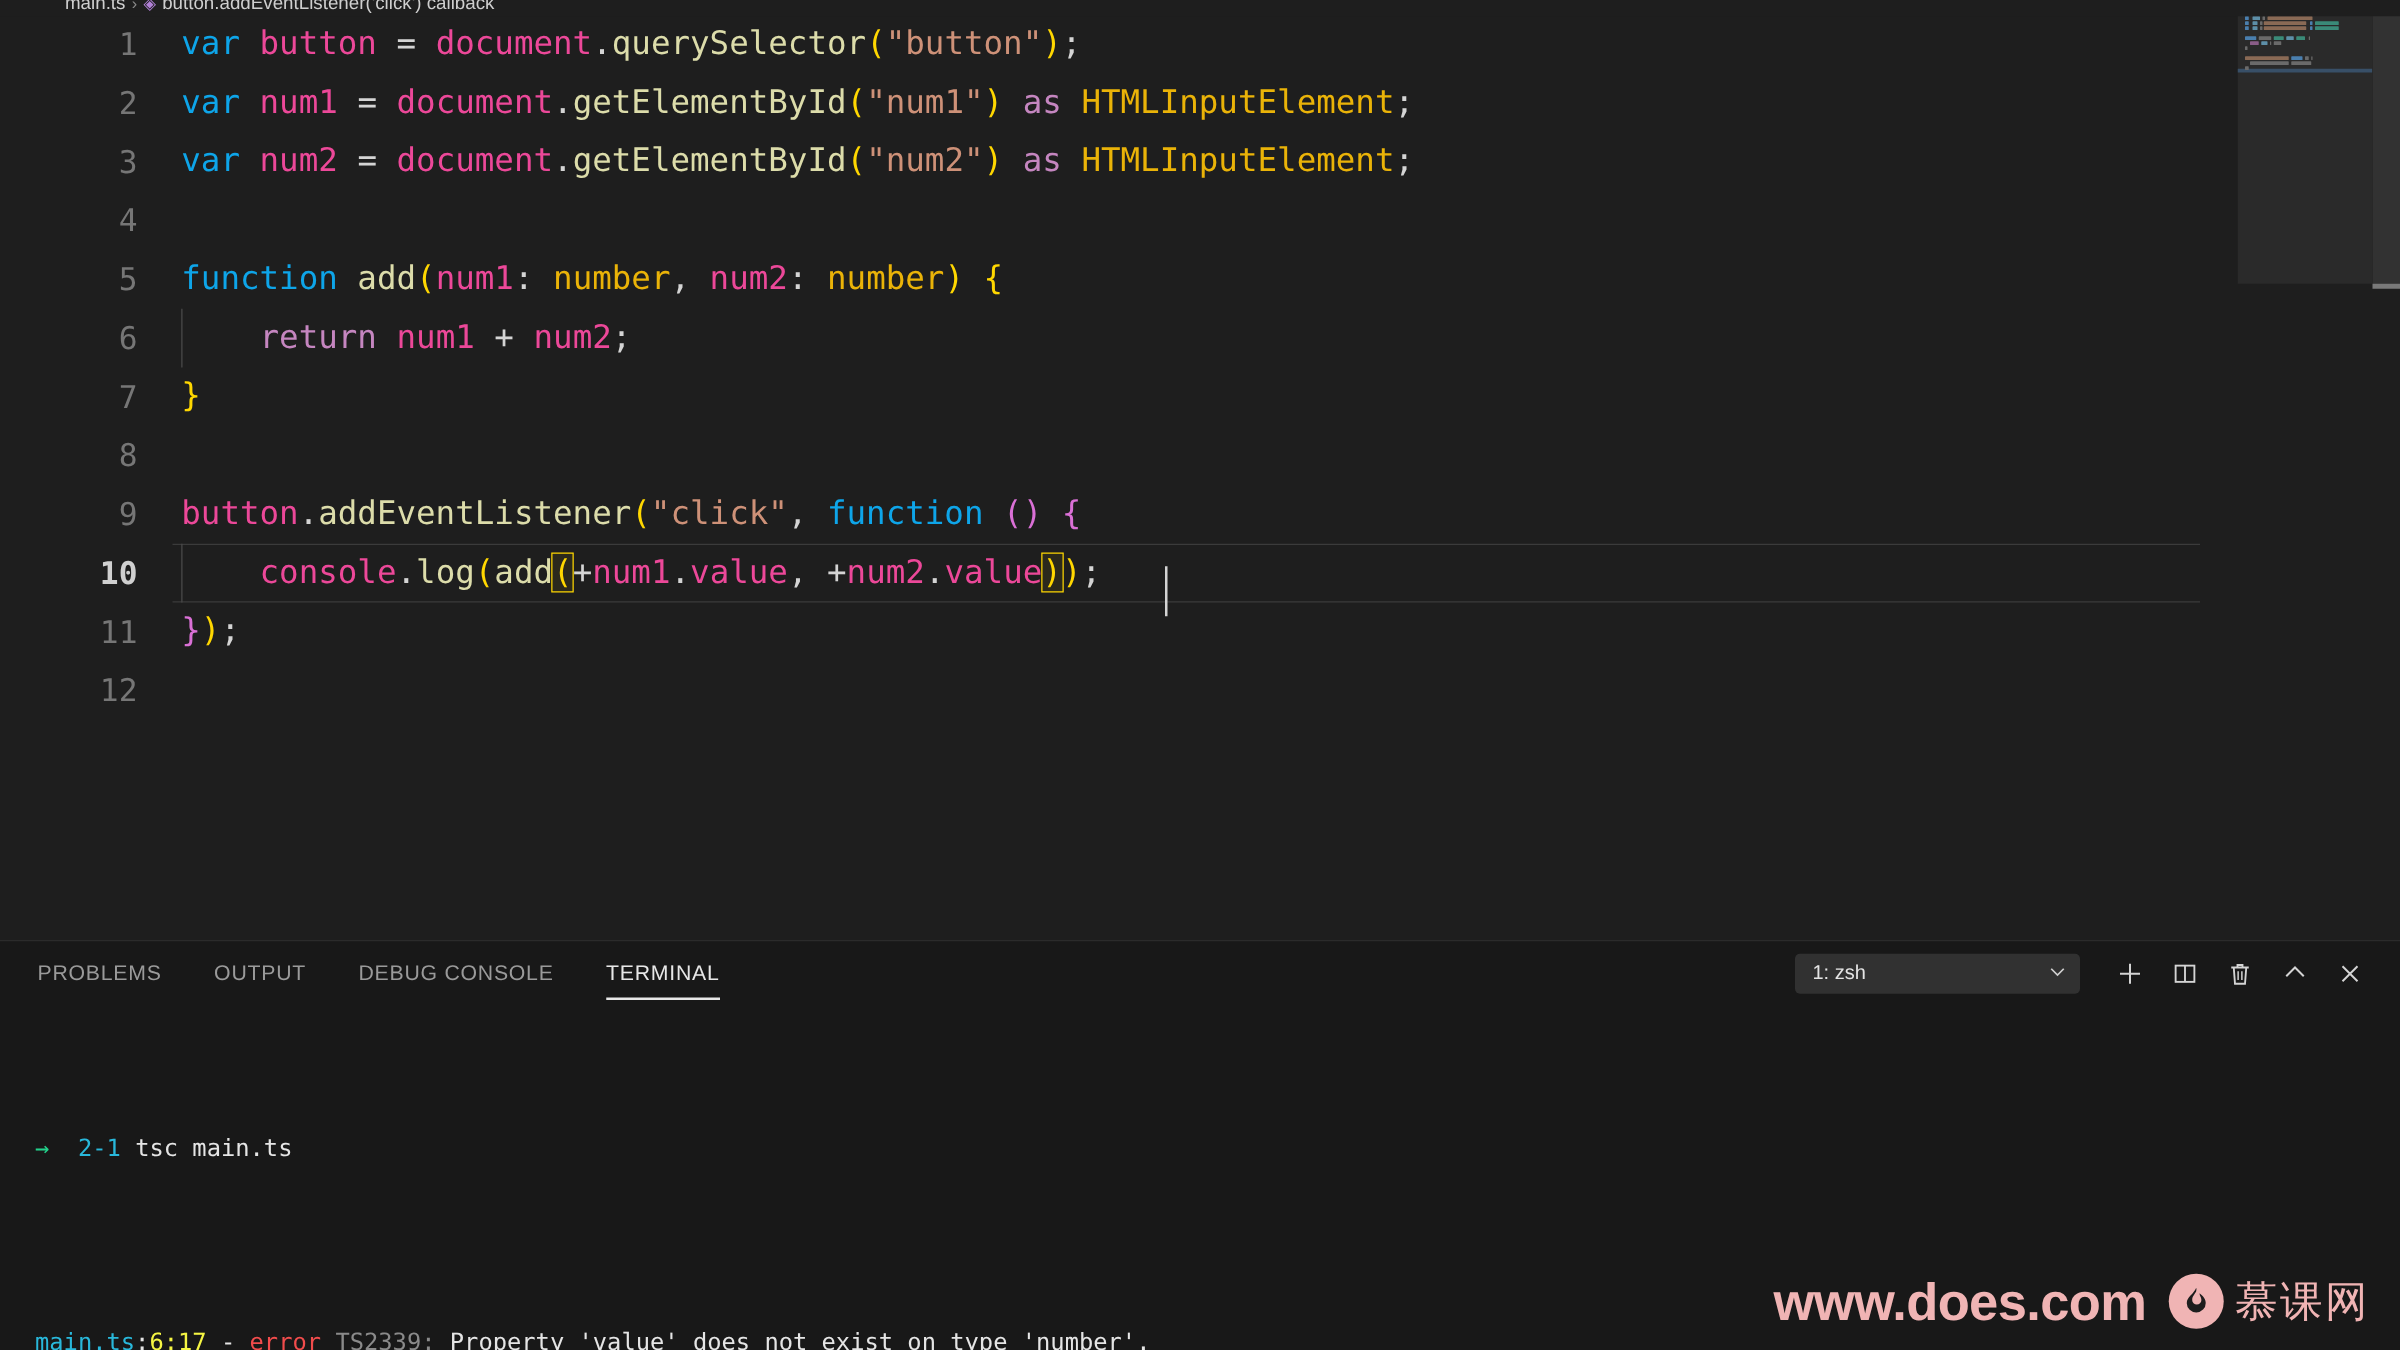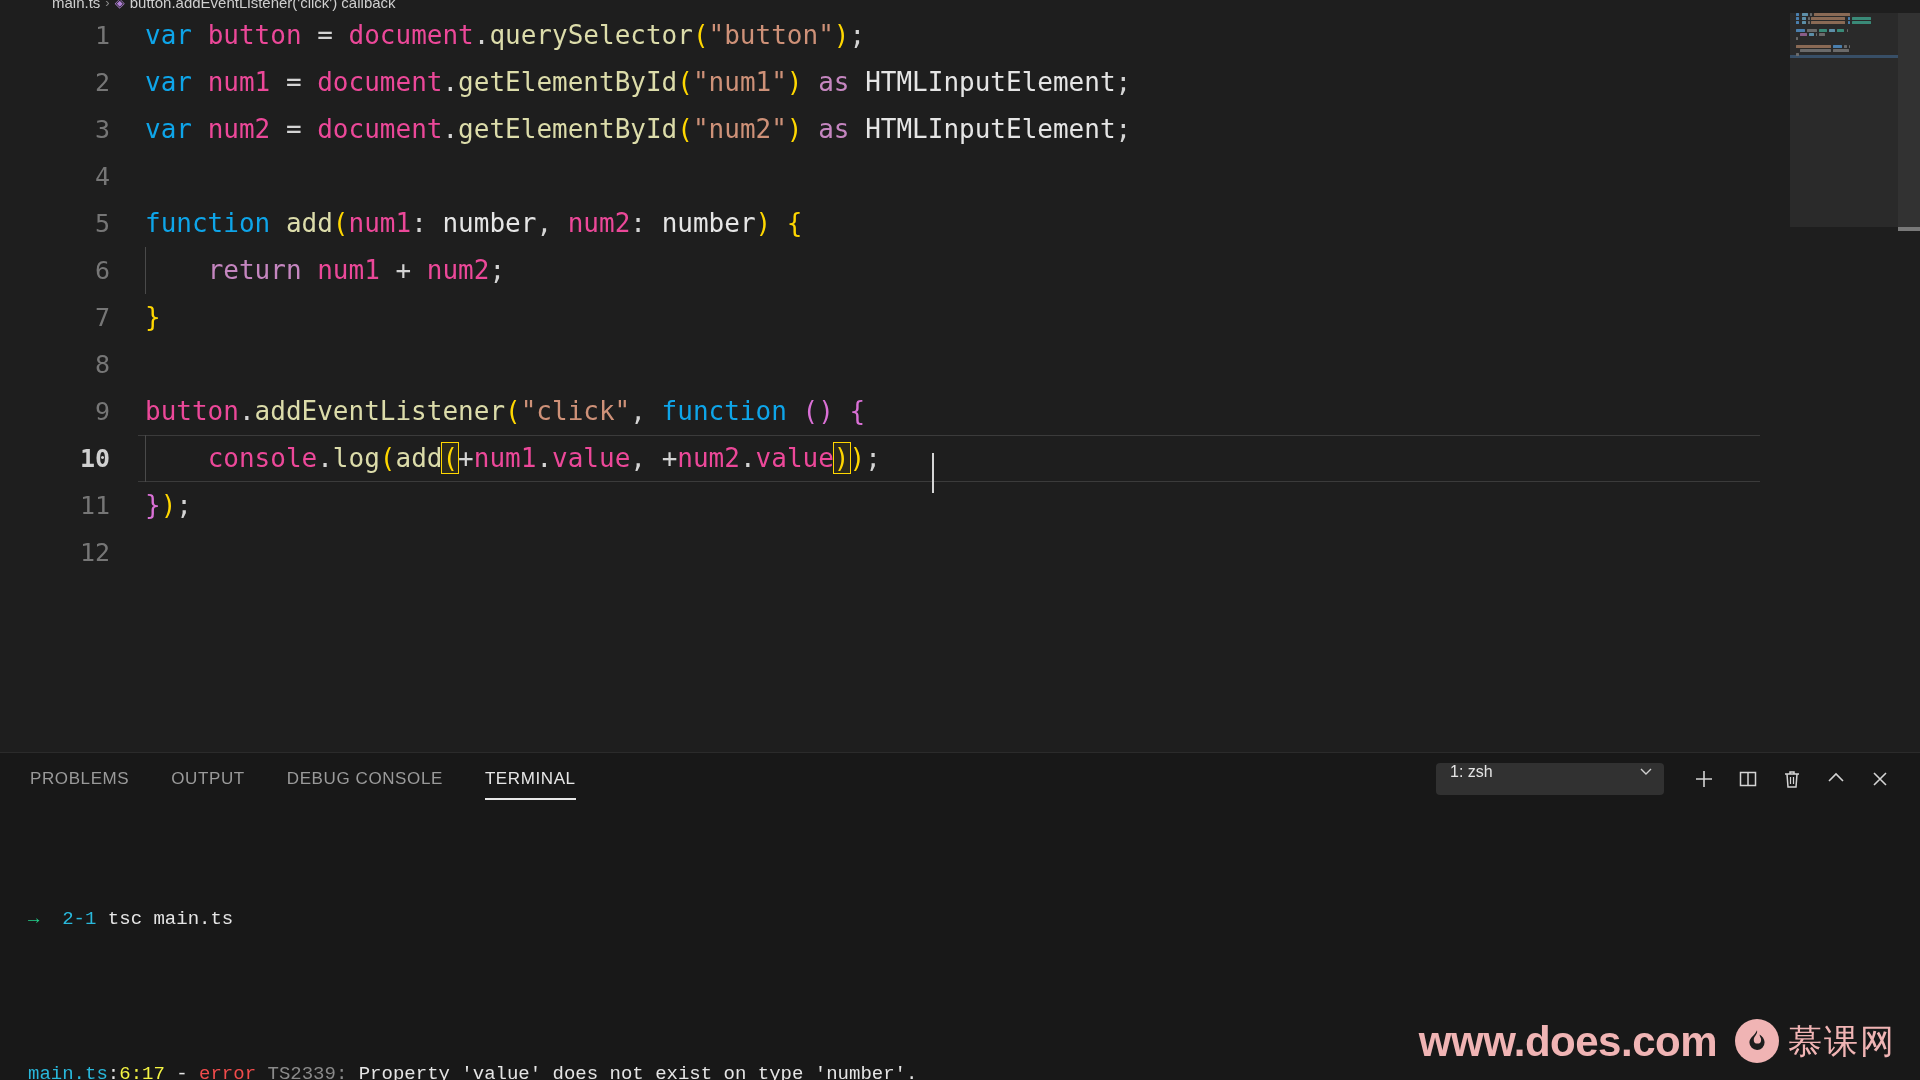--- a/index.html
+++ b/index.html
@@ -53,21 +53,21 @@
   
   #cursor {
     position:absolute; left:146px; top:441px; width:2px; height:40px;
     background:#d4d4d4;
   }
   
   .t-kw   { color:#0ea5e9; }  
   .t-var  { color:#ec4899; }  
   .t-fn   { color:#dcdcaa; }  
   .t-str  { color:#ce9178; }  
-  .t-type { color:#e5e5e5; }  
+  .t-type { color:#eab308; }  
   .t-ctl  { color:#c586c0; }  
   .t-op   { color:#d4d4d4; }
   .t-y    { color:#ffd700; }  
   .t-m    { color:#da70d6; }
 
   .brk {
     outline:1px solid #ffd700; outline-offset:0px;
     background:rgba(255,215,0,0.06);
   }
 
@@ -121,34 +121,34 @@
     height:2px; background:#e7e7e7;
   }
   #panel-actions {
     position:absolute; right:18px; top:0; height:52px;
     display:flex; align-items:center; gap:0px;
   }
   #term-select {
     width:228px; height:32px; background:#313131; border:none;
     border-radius:4px; color:#e4e4e4;
     font-family:"Liberation Sans", sans-serif; font-size:16px;
-    display:flex; padding:0 10px 0 14px;
+    display:flex; align-items:center; padding:0 10px 0 14px;
     justify-content:space-between; cursor:pointer; margin-right:18px;
   }
   .picon {
     width:44px; height:44px; display:flex; align-items:center;
     justify-content:center; cursor:pointer; color:#d4d4d4;
   }
   
   #term-body {
     position:absolute; top:52px; left:0; right:0; bottom:0;
     padding:6px 0 0 28px; font-size:19px; line-height:31px;
     color:#cccccc; white-space:pre; overflow:hidden;
   }
-  .tline { height:31px;font-family:Liberation Mono, monospace; }
+  .tline { height:31px; }
   .c-green { color:#23d18b; }
   .c-cyan  { color:#29b8db; }
   .c-yellow{ color:#f5f543; }
   .c-red   { color:#f14c4c; }
   .c-gray  { color:#8a8a8a; }
   .c-white { color:#e5e5e5; }
 
   
   #watermark {
     position:absolute; right:24px; bottom:14px;

